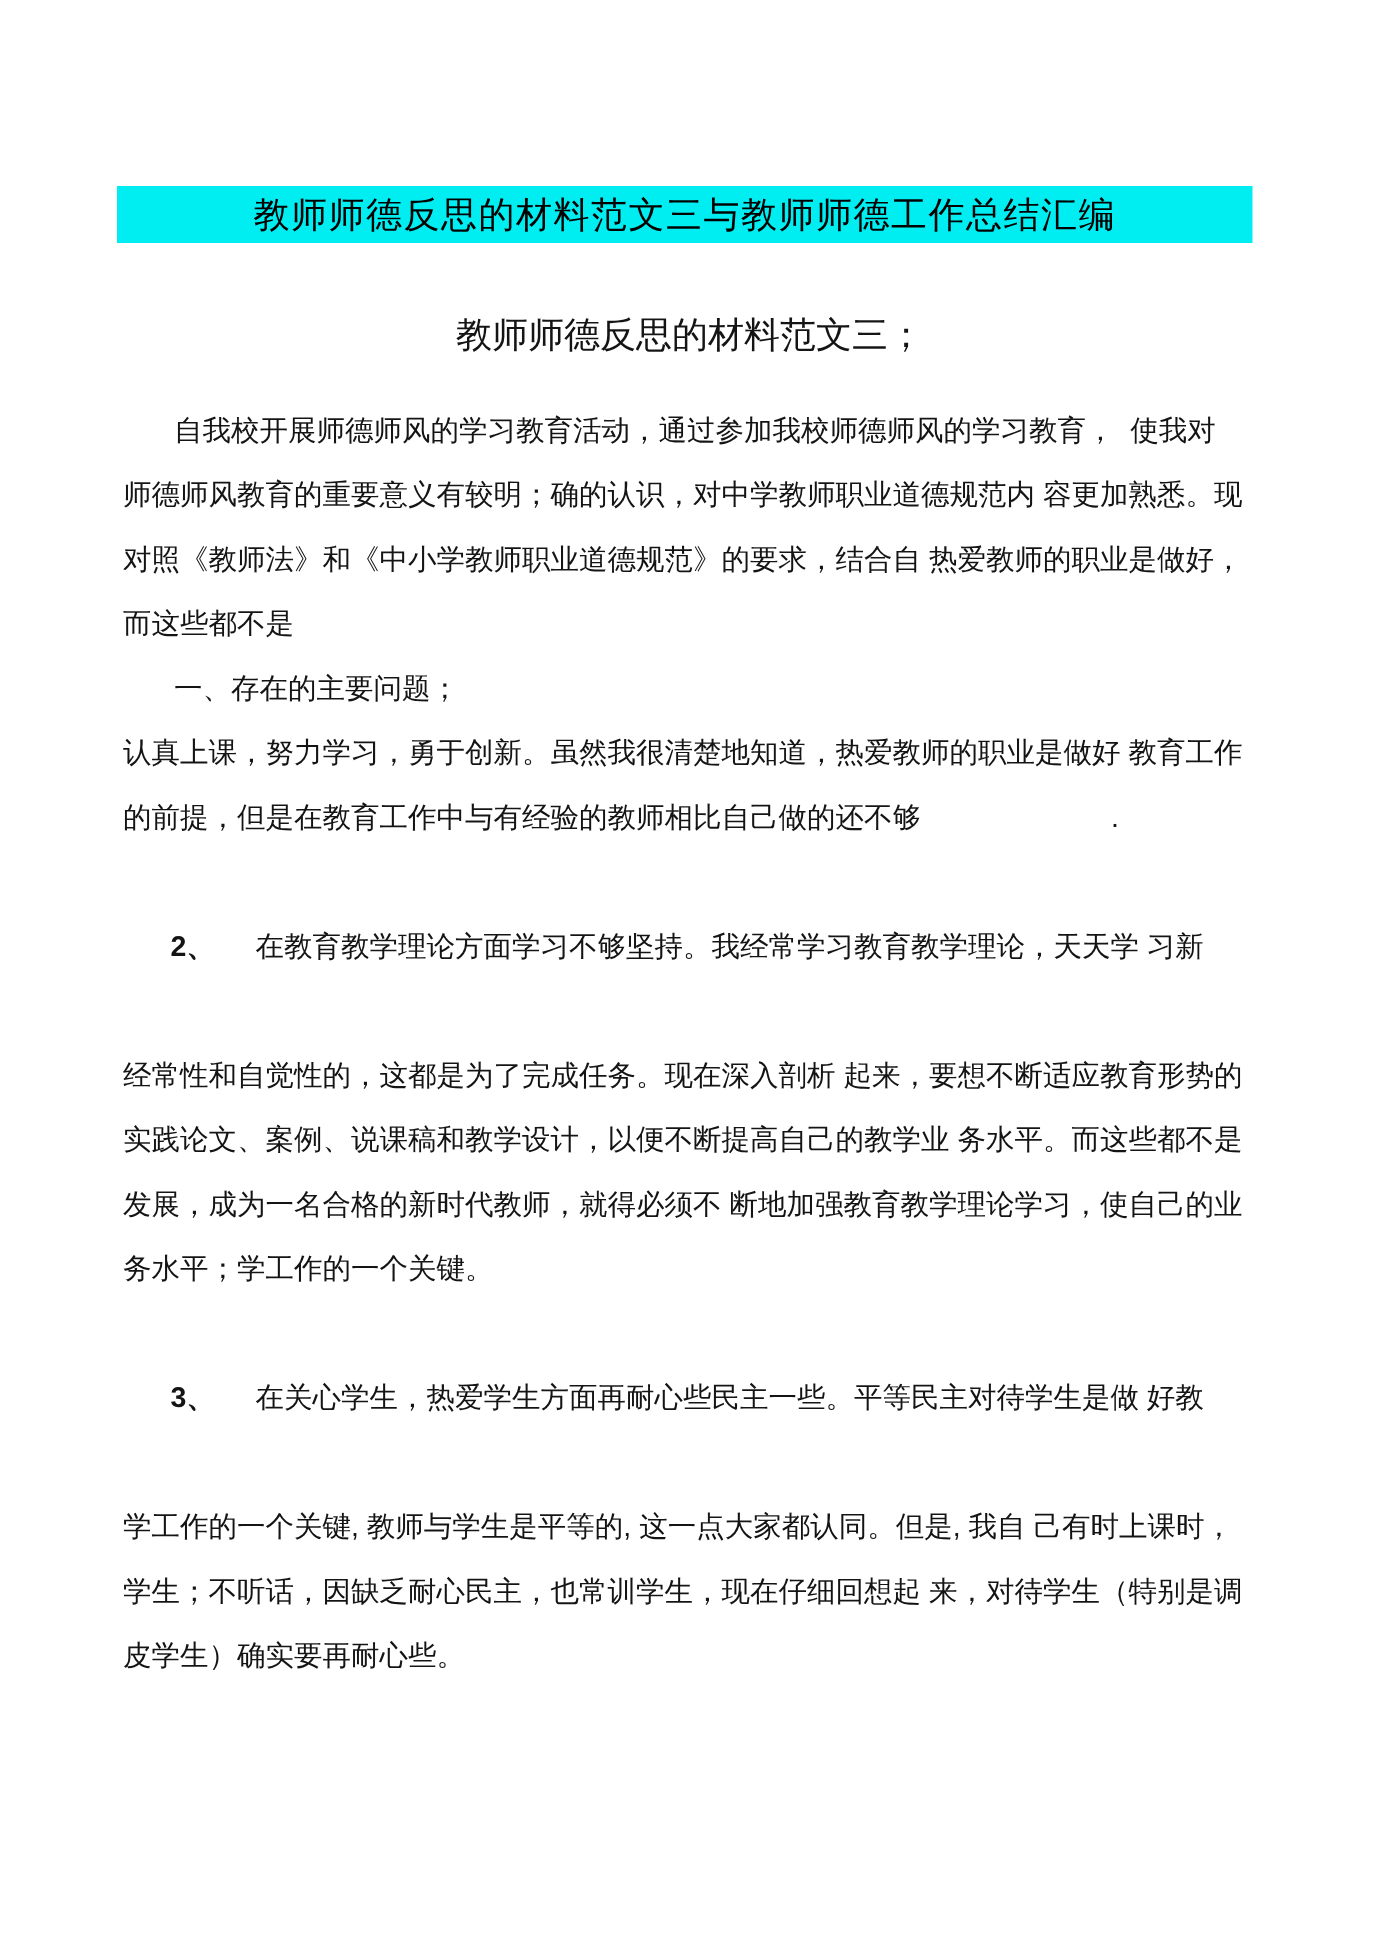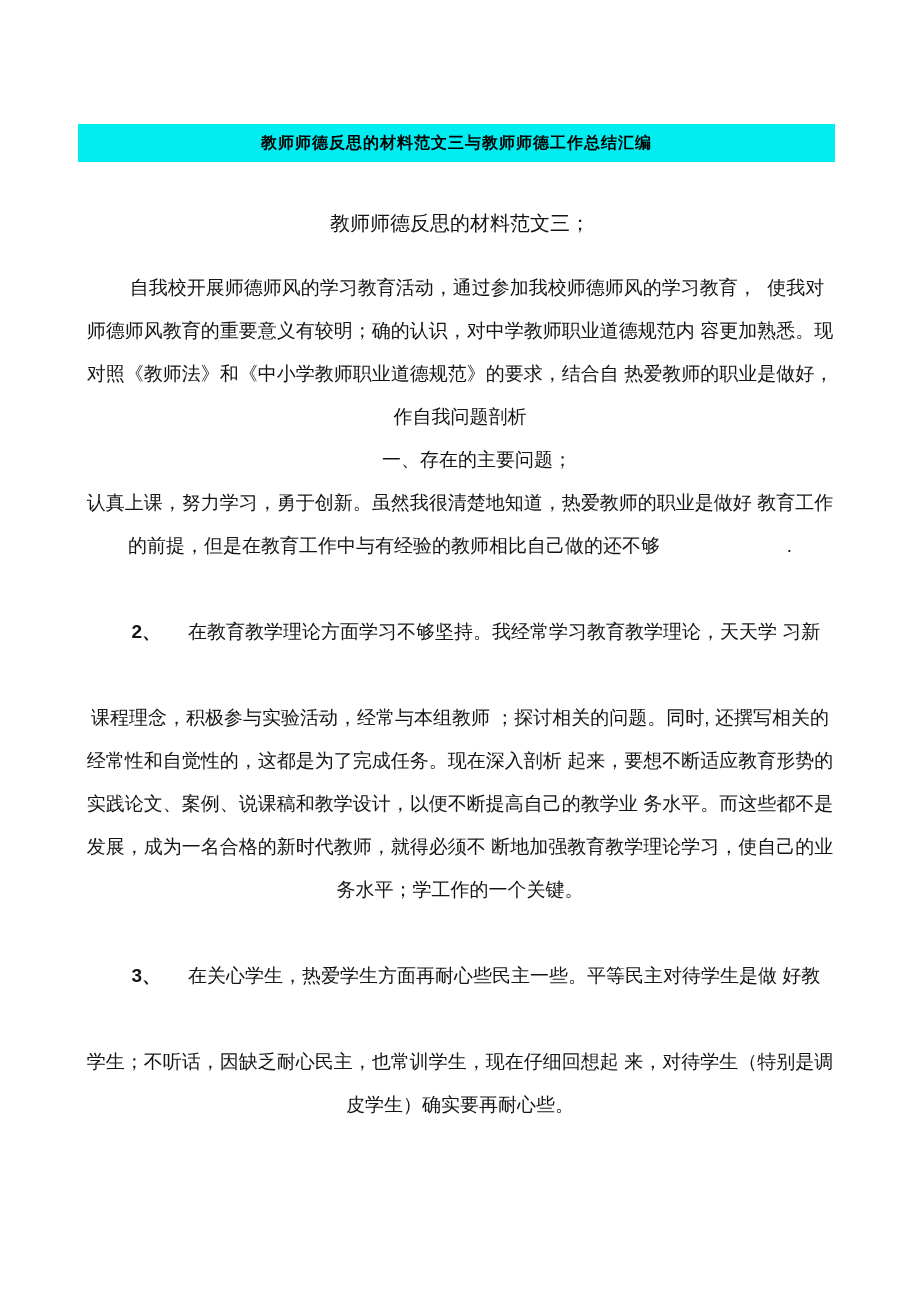--- a/index.html
+++ b/index.html
@@ -17,41 +17,40 @@
     overflow: hidden;
   }
   .title-bar {
     margin: 124px 85px 0 78px;
     height: 38px;
     display: flex;
     align-items: center;
     justify-content: center;
   }
   .title-bar .title-text {
-    font-size: 16px;
-    font-weight: 700;
+    font-size: 24px;
+    font-weight: 400;
     letter-spacing: 1px;
     white-space: nowrap;
   }
   .subtitle {
     margin-top: 40px;
     text-align: center;
-    font-size: 20px;
+    font-size: 24px;
     line-height: 43px;
     white-space: pre-wrap;
   }
   .body {
     margin: 21px 82px 0 82px;
     font-size: 19px;
     line-height: 43px;
   }
   .line {
     white-space: pre-wrap;
     min-height: 43px;
-    text-align: center;
   }
   .indent {
     text-indent: 34px;
   }
   .num {
     font-weight: 700;
     margin-right: 27px;
   }
 </style>
 </head>
@@ -63,36 +62,36 @@
     <span class="title-text">教师师德反思的材料范文三与教师师德工作总结汇编</span>
   </div>
 
   <div class="subtitle">教师师德反思的材料范文三；</div>
 
   <div class="body">
 
     <div class="line indent">自我校开展师德师风的学习教育活动，通过参加我校师德师风的学习教育，  使我对</div>
     <div class="line">师德师风教育的重要意义有较明；确的认识，对中学教师职业道德规范内 容更加熟悉。现</div>
     <div class="line">对照《教师法》和《中小学教师职业道德规范》的要求，结合自 热爱教师的职业是做好，</div>
-    <div class="line">作自我问题剖析</div>
+    <div class="line">而这些都不是</div>
 
     <div class="line indent">一、存在的主要问题；</div>
 
     <div class="line">认真上课，努力学习，勇于创新。虽然我很清楚地知道，热爱教师的职业是做好 教育工作</div>
     <div class="line">的前提，但是在教育工作中与有经验的教师相比自己做的还不够                        .</div>
 
     <div class="line indent">
       <span class="num">2、</span><span>在教育教学理论方面学习不够坚持。我经常学习教育教学理论，天天学 习新</span>
     </div>
-    <div class="line">课程理念，积极参与实验活动，经常与本组教师 ；探讨相关的问题。同时, 还撰写相关的</div>
     <div class="line">经常性和自觉性的，这都是为了完成任务。现在深入剖析 起来，要想不断适应教育形势的</div>
     <div class="line">实践论文、案例、说课稿和教学设计，以便不断提高自己的教学业 务水平。而这些都不是</div>
     <div class="line">发展，成为一名合格的新时代教师，就得必须不 断地加强教育教学理论学习，使自己的业</div>
     <div class="line">务水平；学工作的一个关键。</div>
 
     <div class="line indent">
       <span class="num">3、</span><span>在关心学生，热爱学生方面再耐心些民主一些。平等民主对待学生是做 好教</span>
     </div>
+    <div class="line">学工作的一个关键, 教师与学生是平等的, 这一点大家都认同。但是, 我自 己有时上课时，</div>
     <div class="line">学生；不听话，因缺乏耐心民主，也常训学生，现在仔细回想起 来，对待学生（特别是调</div>
     <div class="line">皮学生）确实要再耐心些。</div>
 
   </div>
 </div>
 
 </body></html>

